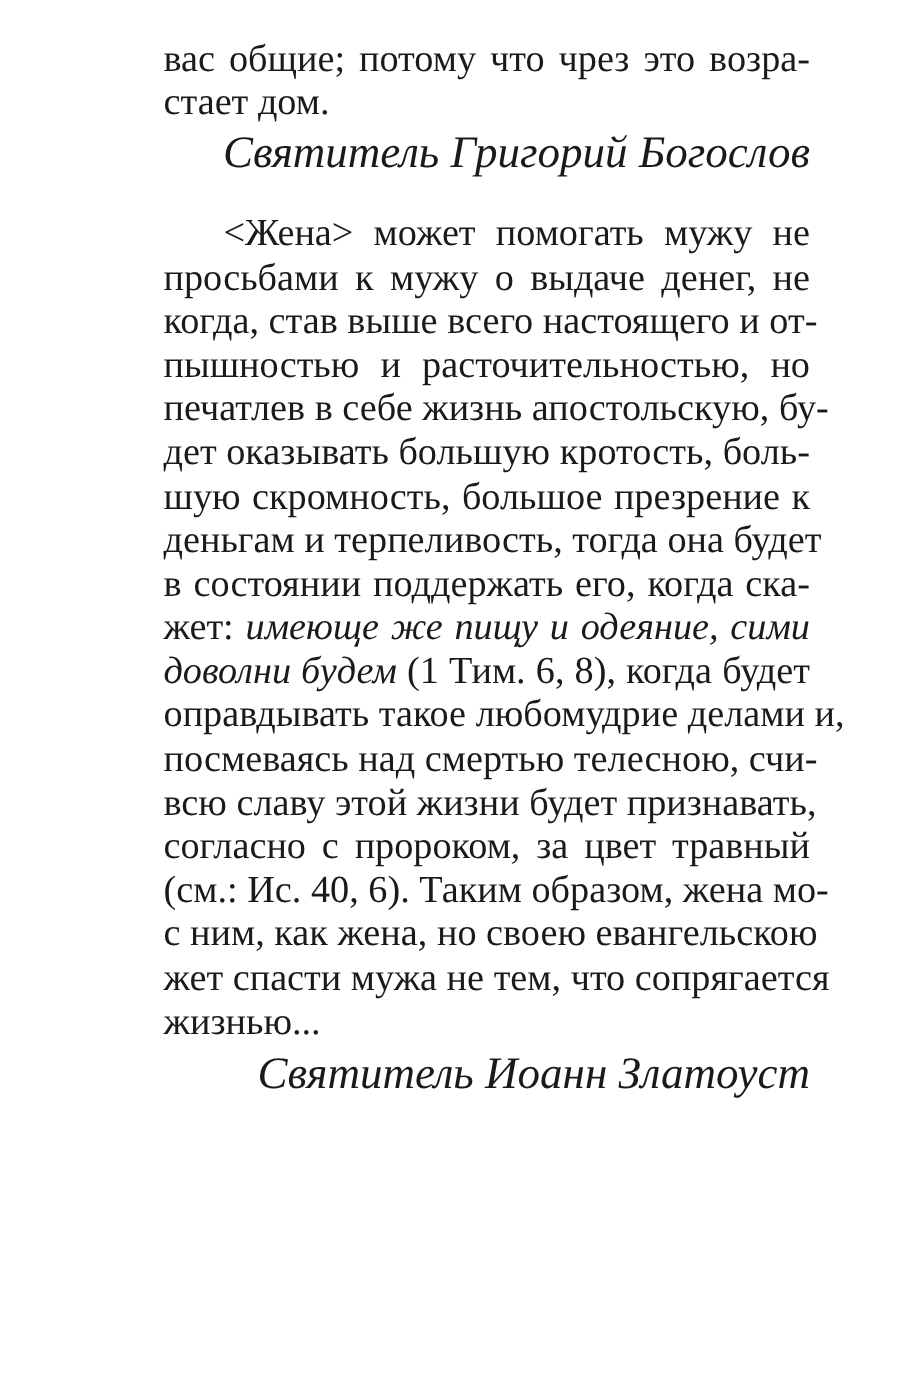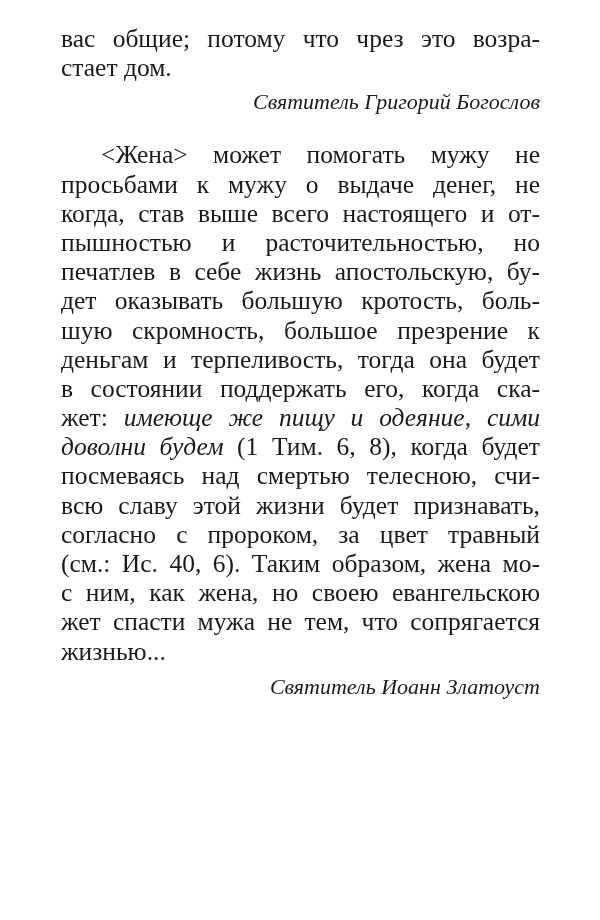--- a/index.html
+++ b/index.html
@@ -2,26 +2,26 @@
 <html><head>
 <meta charset="utf-8">
 <style>
   html, body { margin: 0; padding: 0; background: #ffffff; }
   body { width: 600px; height: 920px; position: relative; overflow: hidden; }
   .page {
     position: absolute; left: 61px; top: 24px; width: 479px;
     font-family: "Liberation Serif", "DejaVu Serif", serif;
     font-size: 25.5px; line-height: 29.2px; color: #1a1a1a;
   }
-  .line { display: block; white-space: nowrap; text-align: justify; text-align-last: justify; height: 29.2px; }
+  .line { display: block; white-space: nowrap; text-align: justify; text-align-last: justify; height: 29.2px; margin-left: 48px; }
   .line.last { text-align-last: left; }
   .indent { padding-left: 40px; font-family: Liberation Serif, serif; }
   .attr {
     display: block; text-align: right; font-style: italic;
-    font-size: 22px; line-height: 29px; white-space: nowrap;
+    font-size: 30px; line-height: 29px; white-space: nowrap;
   }
   .attr1 { margin-top: 5px; }
   .gap { height: 24px; }
   .attr2 { margin-top: 6px; }
   em { }
 </style>
 </head>
 <body>
 
 <div class="page">
@@ -38,20 +38,21 @@
     <span class="line">просьбами к мужу о выдаче денег, не</span>
     <span class="line">когда, став выше всего настоящего и от-</span>
     <span class="line">пышностью и расточительностью, но</span>
     <span class="line">печатлев в себе жизнь апостольскую, бу-</span>
     <span class="line">дет оказывать большую кротость, боль-</span>
     <span class="line">шую скромность, большое презрение к</span>
     <span class="line">деньгам и терпеливость, тогда она будет</span>
     <span class="line">в состоянии поддержать его, когда ска-</span>
     <span class="line"><span>жет: </span><em>имеющe же пищу и одеяние, сими</em></span>
     <span class="line"><em>доволни будем</em><span> (1 Тим. 6, 8), когда будет</span></span>
+    <span class="line">оправдывать такое любомудрие делами и,</span>
     <span class="line">посмеваясь над смертью телесною, счи-</span>
     <span class="line">всю славу этой жизни будет признавать,</span>
     <span class="line">согласно с пророком, за цвет травный</span>
     <span class="line">(см.: Ис. 40, 6). Таким образом, жена мо-</span>
     <span class="line">с ним, как жена, но своею евангельскою</span>
     <span class="line">жет спасти мужа не тем, что сопрягается</span>
     <span class="line last">жизнью...</span>
     <span class="attr attr2">Святитель Иоанн Златоуст</span>
   </div>
 </div>

